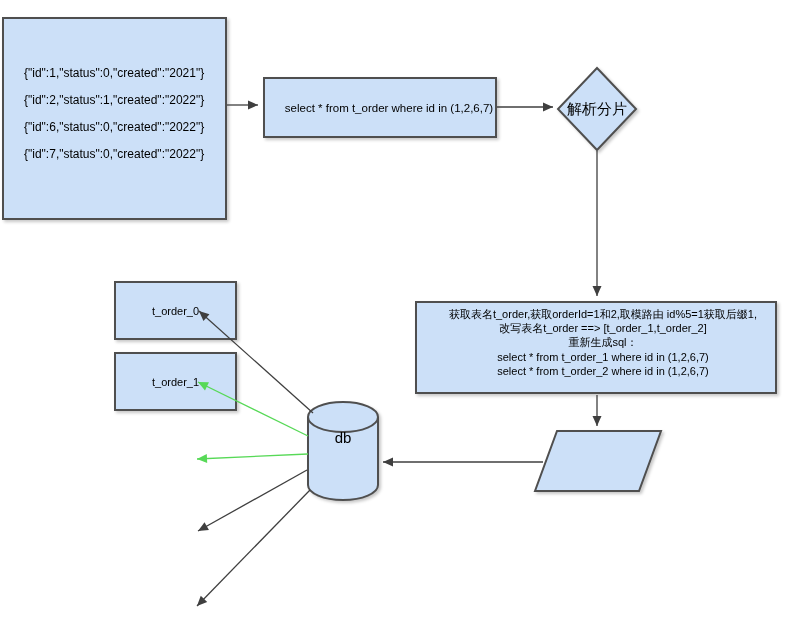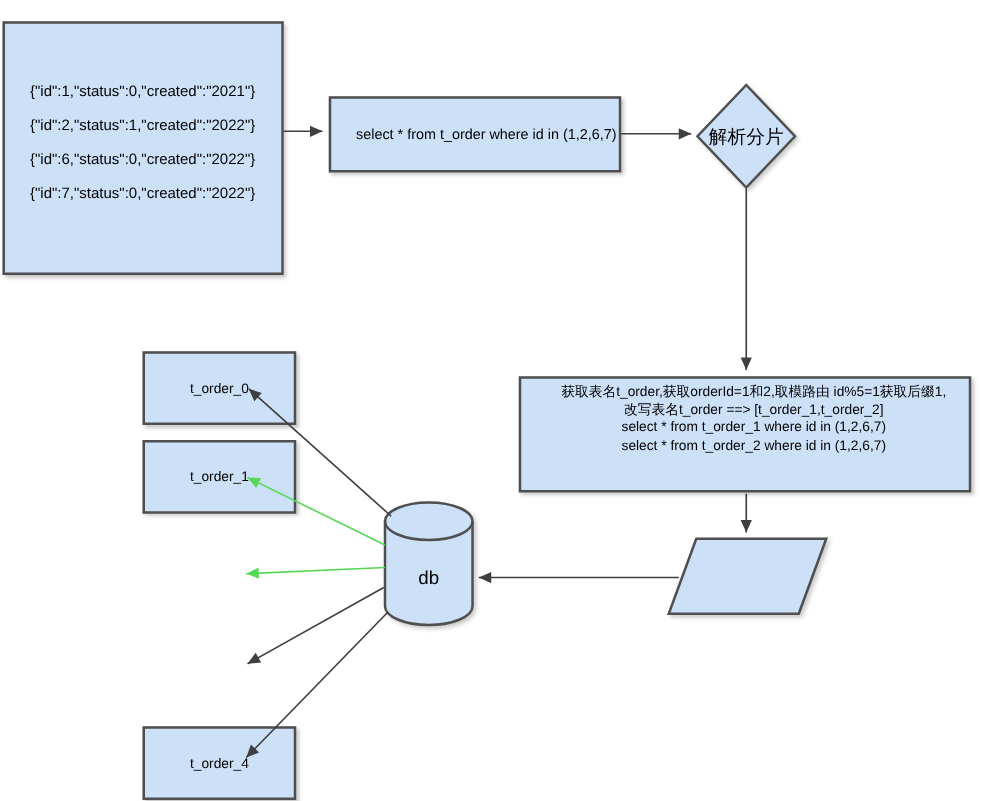--- a/index.html
+++ b/index.html
@@ -41,46 +41,46 @@
   .wire{stroke:var(--arrow);stroke-width:1.3;fill:none;}
   .wire-green{stroke:var(--arrow-highlight);stroke-width:1.3;fill:none;}
   .mk-black{fill:var(--arrow);}
   .mk-green{fill:var(--arrow-highlight);}
   .shape-label{
     position:absolute;display:flex;align-items:center;justify-content:center;
     font-size:15px;text-align:center;pointer-events:none;
   }
   .lbl-diamond{left:549px;top:68px;width:96px;height:82px;}
   .lbl-parallelogram{left:535px;top:431px;width:126px;height:60px;}
-  .lbl-db{left:308px;top:432px;width:70px;height:60px;}
+  .lbl-db{left:308px;top:407px;width:70px;height:60px;}
 </style>
 </head>
 <body>
 
 <div class="canvas">
 
   <div class="box records-box">
     <div class="rec-line">{"id":1,"status":0,"created":"2021"}</div>
     <div class="rec-line">{"id":2,"status":1,"created":"2022"}</div>
     <div class="rec-line">{"id":6,"status":0,"created":"2022"}</div>
     <div class="rec-line">{"id":7,"status":0,"created":"2022"}</div>
   </div>
 
   <div class="box query-box">select * from t_order where id in (1,2,6,7)</div>
 
   <div class="box logic-box">
     <div class="logic-line">获取表名t_order,获取orderId=1和2,取模路由 id%5=1获取后缀1,</div>
     <div class="logic-line">改写表名t_order ==&gt; [t_order_1,t_order_2]</div>
+    <div class="logic-line">重新生成sql：</div>
     <div class="logic-line">select * from t_order_1 where id in (1,2,6,7)</div>
     <div class="logic-line">select * from t_order_2 where id in (1,2,6,7)</div>
   </div>
 
   <div class="box table-box" style="top:281px">t_order_0</div>
   <div class="box table-box" style="top:352px">t_order_1</div>
-  <div class="box table-box" style="top:581px">t_order_4</div>
 
   <svg class="wires" viewBox="0 0 785 641">
     <defs>
       <marker id="mb" viewBox="0 0 12 12" refX="11" refY="6" markerWidth="12" markerHeight="12" markerUnits="userSpaceOnUse" orient="auto">
         <path d="M1,1.5 L11,6 L1,10.5 Z" class="mk-black"></path>
       </marker>
       <marker id="mg" viewBox="0 0 12 12" refX="11" refY="6" markerWidth="12" markerHeight="12" markerUnits="userSpaceOnUse" orient="auto">
         <path d="M1,1.5 L11,6 L1,10.5 Z" class="mk-green"></path>
       </marker>
     </defs>

